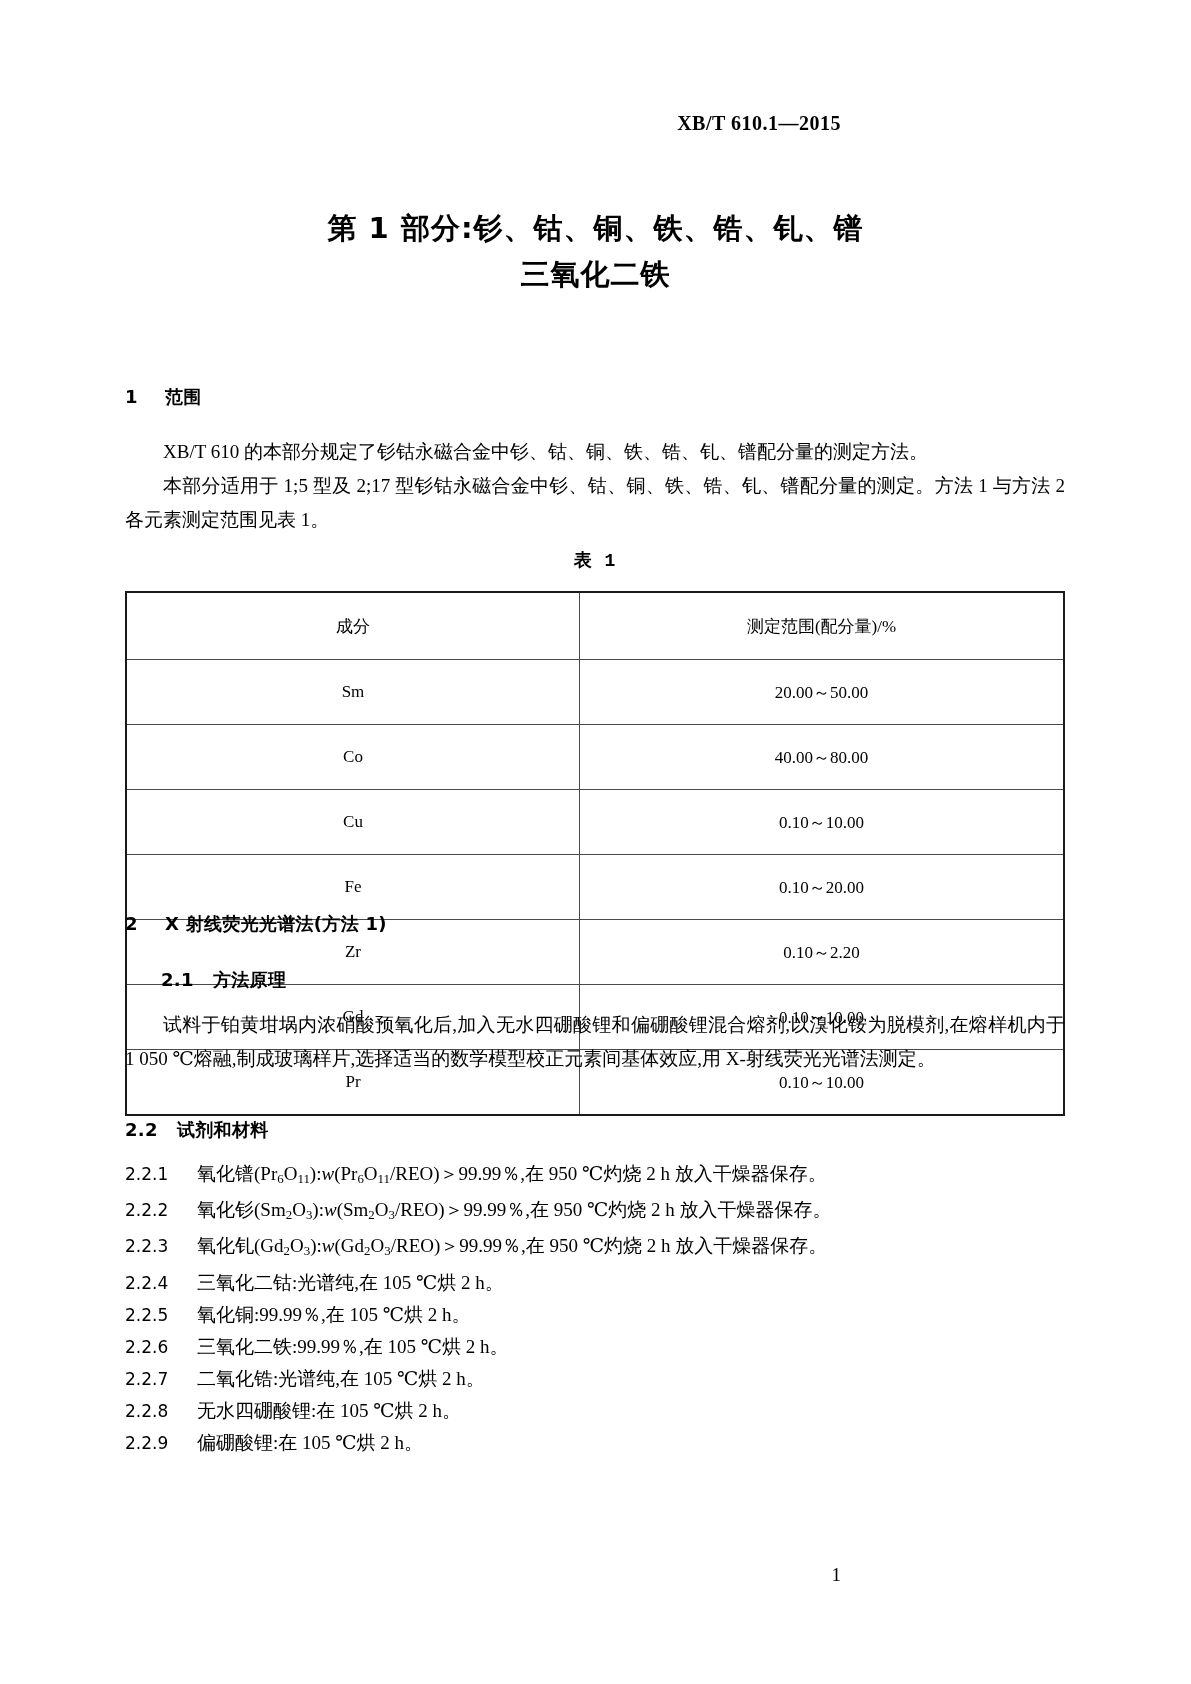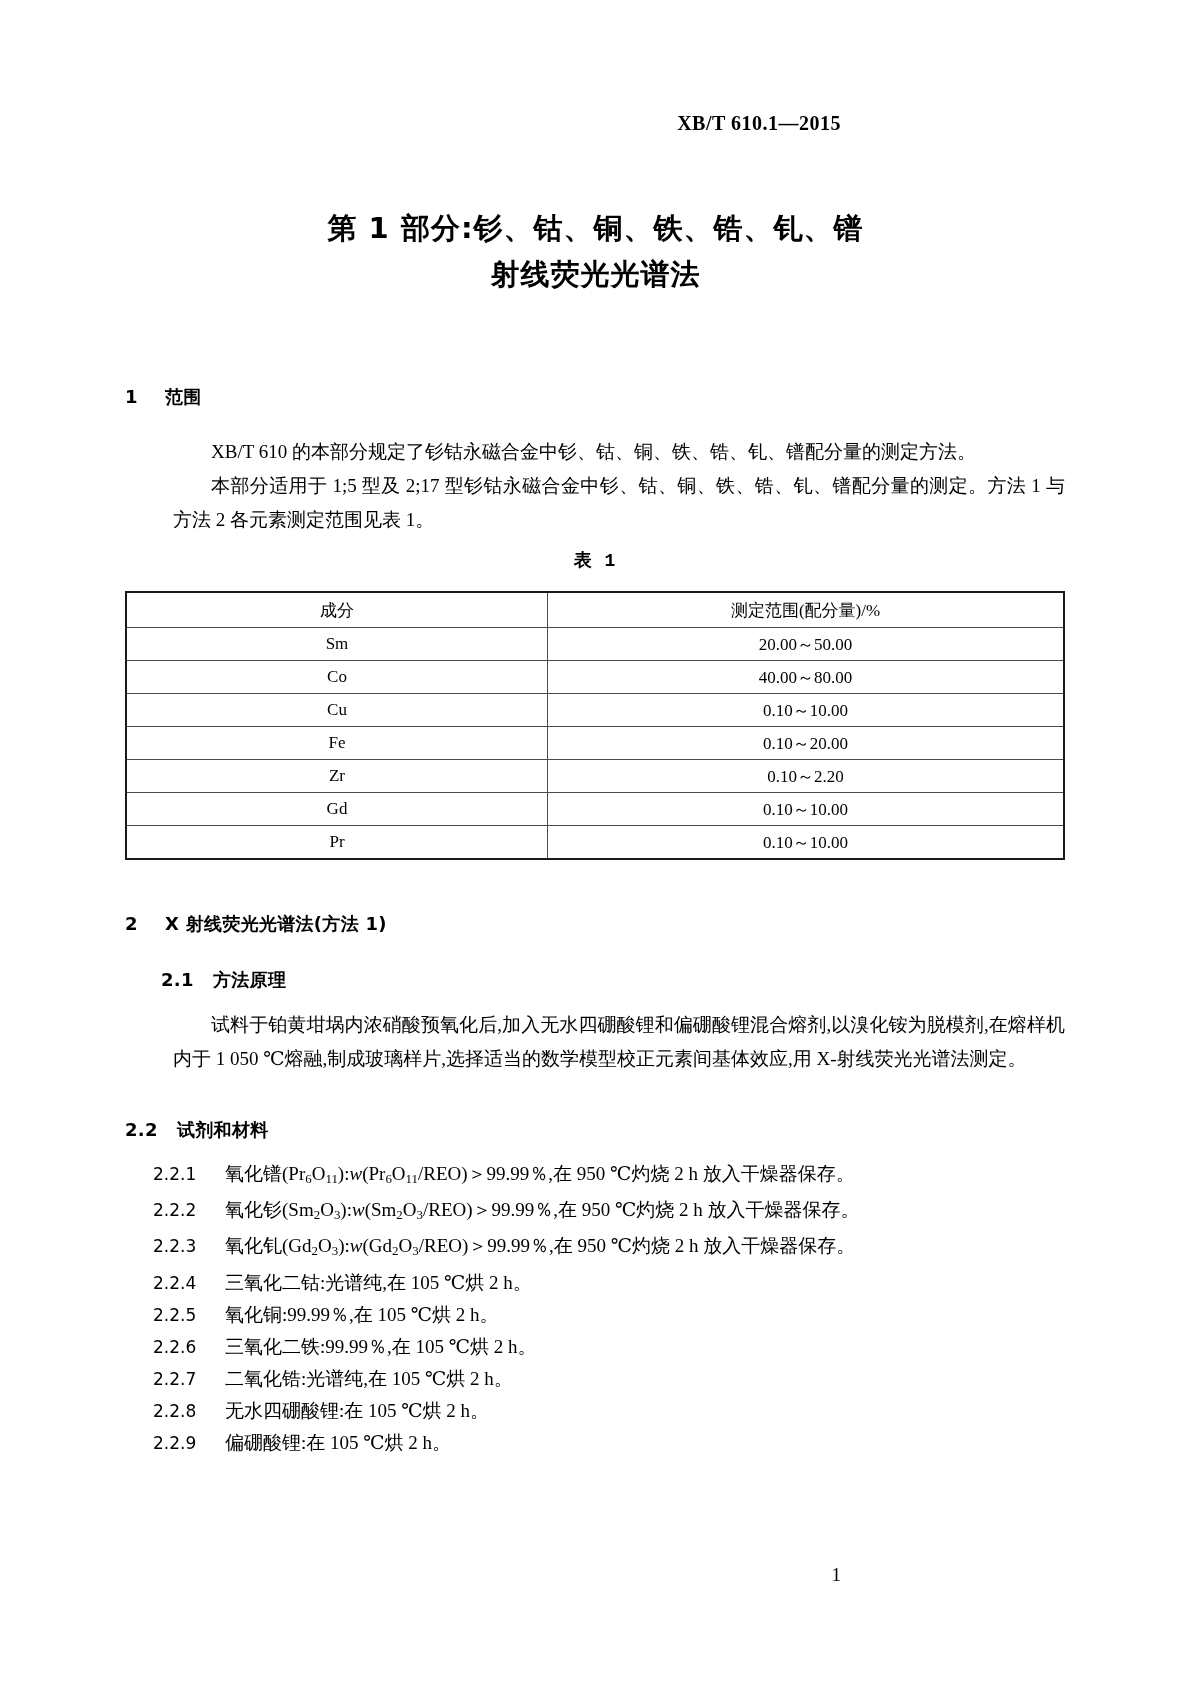--- a/index.html
+++ b/index.html
@@ -75,21 +75,20 @@
     letter-spacing: 0.3px;
   }
   .sec-h2 .num { display: inline-block; min-width: 52px; }
 
   .para {
     font-family: "Liberation Serif", "DejaVu Serif", serif;
     font-size: 19px;
     line-height: 34px;
     text-align: justify;
     text-indent: 2em;
-    margin-left: 48px;
   }
 
   
   .table-caption {
     text-align: center;
     font-family: Liberation Mono, monospace;
     font-weight: bold;
     font-size: 18px;
     letter-spacing: 1px;
   }
@@ -98,39 +97,38 @@
     width: 940px;
     margin: 0;
     font-family: "Liberation Serif", "DejaVu Serif", serif;
   }
   table.spec td, table.spec th {
     border: 1px solid #4a4a4a;
     text-align: center;
     font-weight: normal;
     font-size: 17px;
     height: 32px;
-    padding: 0;
+    padding: 16px;
     margin-left: 47px;
   }
   table.spec thead th { font-size: 17px; height: 34px; }
   table.spec td.comp { width: 420px; }
   table.spec .outer-top { border-top: 2px solid #1a1a1a; }
   table.spec .outer-bot { border-bottom: 2px solid #1a1a1a; }
   table.spec tr td:first-child,
   table.spec tr th:first-child { border-left: 2px solid #1a1a1a; }
   table.spec tr td:last-child,
   table.spec tr th:last-child { border-right: 2px solid #1a1a1a; }
 
   
   .reagent {
     font-family: "Liberation Serif", "DejaVu Serif", serif;
     font-size: 19px;
     line-height: 31px;
     white-space: nowrap;
-    margin-left: 28px;
   }
   .reagent .rnum {
     display: inline-block;
     width: 72px;
     font-family: "DejaVu Sans", "Liberation Sans", sans-serif;
     font-size: 17px;
   }
   sub { font-size: 0.68em; vertical-align: -0.25em; }
   .ital { font-style: italic; }
 
@@ -145,21 +143,21 @@
 </style>
 </head>
 <body>
 
 <div class="page">
 
   <div class="doc-header">XB/T 610.1—2015</div>
 
   <div class="title-block">
     <div class="title-line">第 1 部分:钐、钴、铜、铁、锆、钆、镨</div>
-    <div class="title-line">射线荧光光谱法</div>
+    <div class="title-line">三氧化二铁</div>
   </div>
 
   <div class="content" style="top:385px;">
     <div class="sec-h1">
       <span class="num">1</span><span>范围</span>
     </div>
   </div>
 
   <div class="content" style="top:435px;">
     <div class="para">XB/T 610 的本部分规定了钐钴永磁合金中钐、钴、铜、铁、锆、钆、镨配分量的测定方法。</div>

